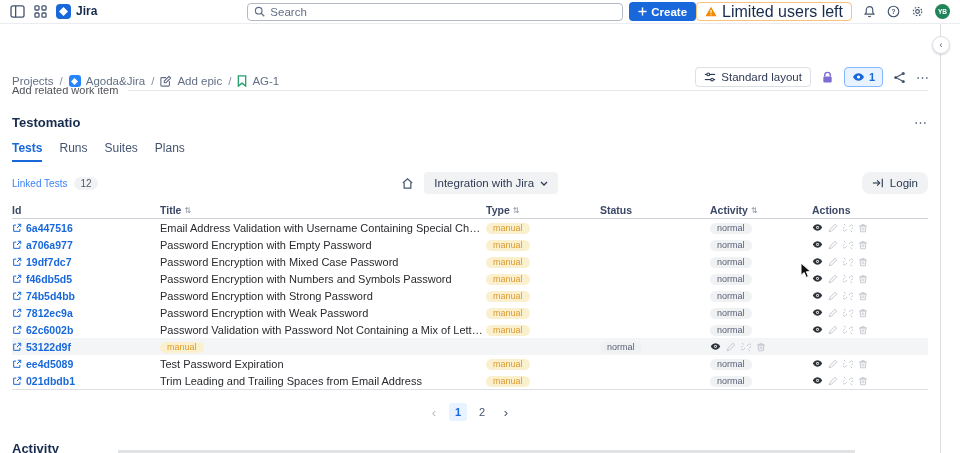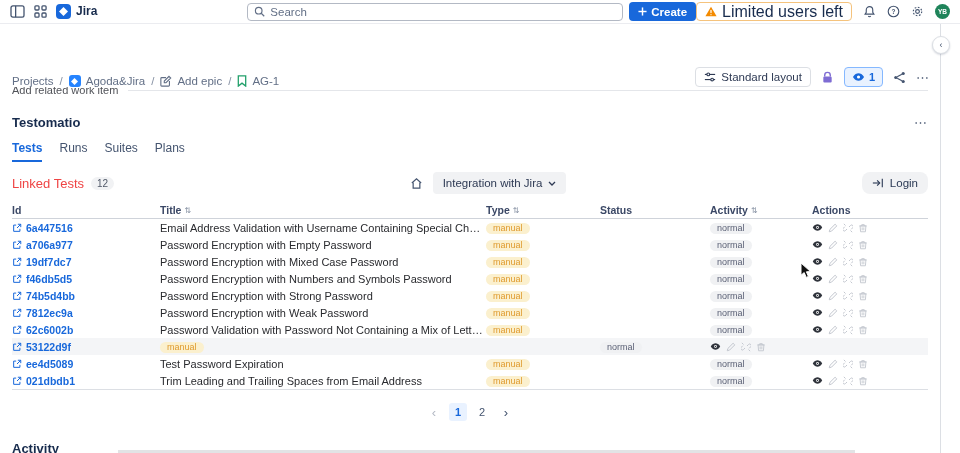--- a/index.html
+++ b/index.html
@@ -63,21 +63,21 @@
   .add-related { font-size:11px; color:#505258; white-space:nowrap; }
   .flex-divider { flex:1; height:1px; background:#E4E6EA; margin-left:10px; }
 
   .panel-title-row { margin-top:19px; display:flex; align-items:center; }
   .panel-title { font-size:13px; font-weight:700; color:#172B4D; }
   .tabs-row { margin-top:11px; display:flex; gap:17px; font-size:12px; color:#44546F; }
   .tab { padding-bottom:5px; cursor:pointer; border-bottom:2px solid transparent; }
   .tab.active { color:#1868DB; border-bottom-color:#1868DB; font-weight:700; }
 
   .linked-row { margin-top:10px; display:flex; align-items:center; }
-  .linked-label { font-size:13px; color:#ef4444; }
+  .linked-label { font-size:10px; color:#3b82f6; }
   .count-badge { margin-left:7px; background:#F1F2F4; color:#505968; font-size:10px;
     border-radius:8px; padding:1px 6px; }
   .mid-group { display:flex; align-items:center; gap:10px; margin:0 auto; }
   .dropdown-btn { height:22px; display:flex; align-items:center; gap:6px; background:#F1F2F4;
     border:none; border-radius:4px; padding:0 10px; font-size:11.5px; color:#2E3A54;
     cursor:pointer; font-family:inherit; }
   .login-btn { height:22px; display:flex; align-items:center; gap:6px; background:#F1F2F4;
     border:none; border-radius:8px; padding:0 10px; font-size:11.5px; color:#2B3A55;
     cursor:pointer; font-family:inherit; }
 

